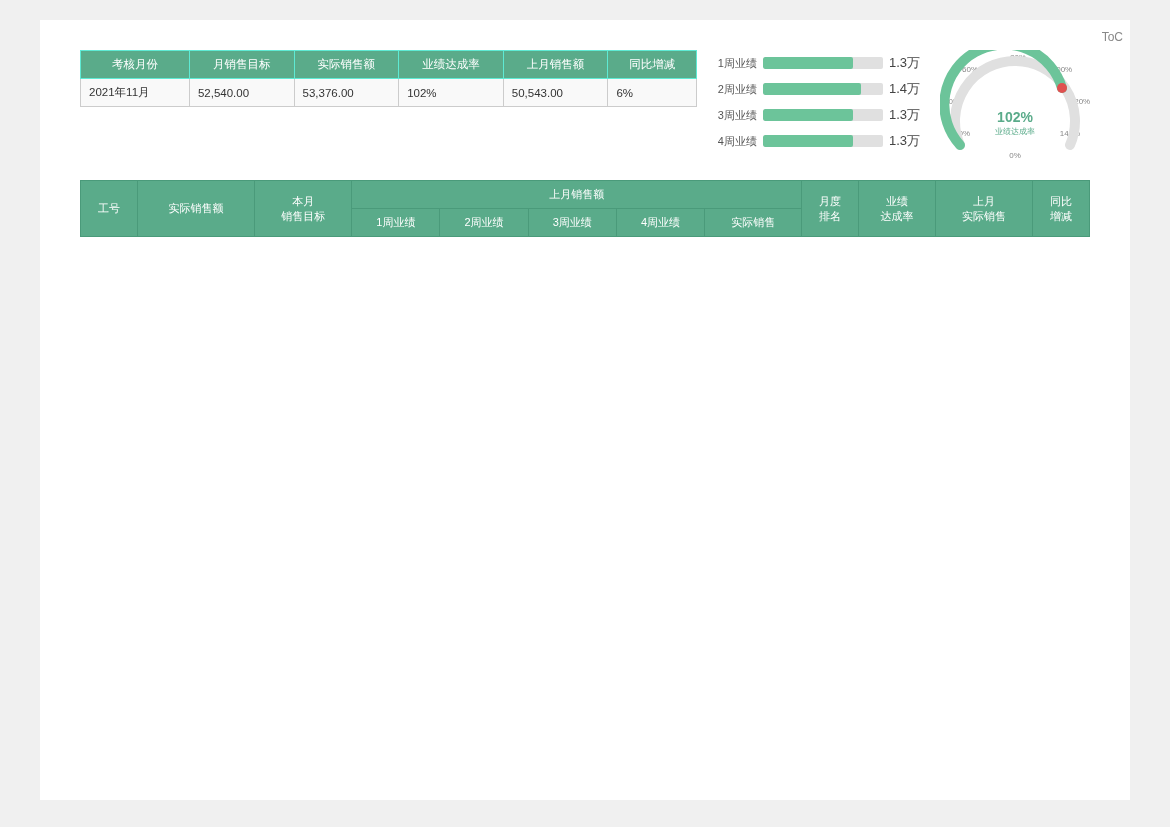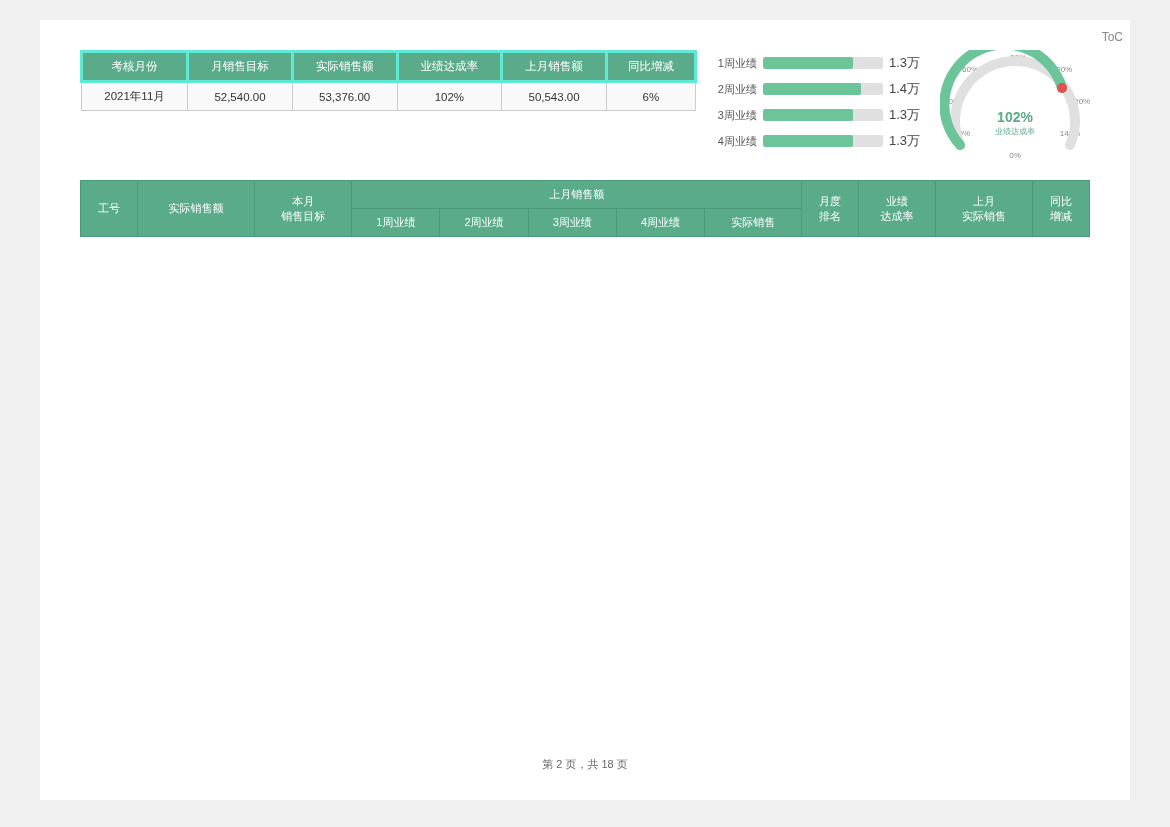--- a/index.html
+++ b/index.html
@@ -40,26 +40,25 @@
       border-collapse: collapse;
       font-size: 11.5px;
     }
     .summary-table thead tr {
       background: #5aab8a;
       color: #fff;
     }
     .summary-table thead th {
       padding: 6px 8px;
       text-align: center;
-      border: 3px solid #5eead4;
+      border: 1px solid #5eead4;
       font-weight: normal;
     }
     .summary-table tbody td {
       padding: 6px 8px;
-      text-align: center;
       border: 1px solid #ccc;
       color: #333;
     }
     .summary-table tbody tr {
       background: #f9f9f9;
     }
 
     .right-section {
       display: flex;
       gap: 20px;
@@ -270,14 +269,13 @@
       </thead>
       <tbody id="detail-tbody">
 
         <tr>
           <td colspan="12" style="height:500px;border:none;"></td>
         </tr>
       </tbody>
     </table>
   </div>
 
-  <div class="page-footer">第 2 页，共 18 页</div>
 </div>
 
 </body></html>

